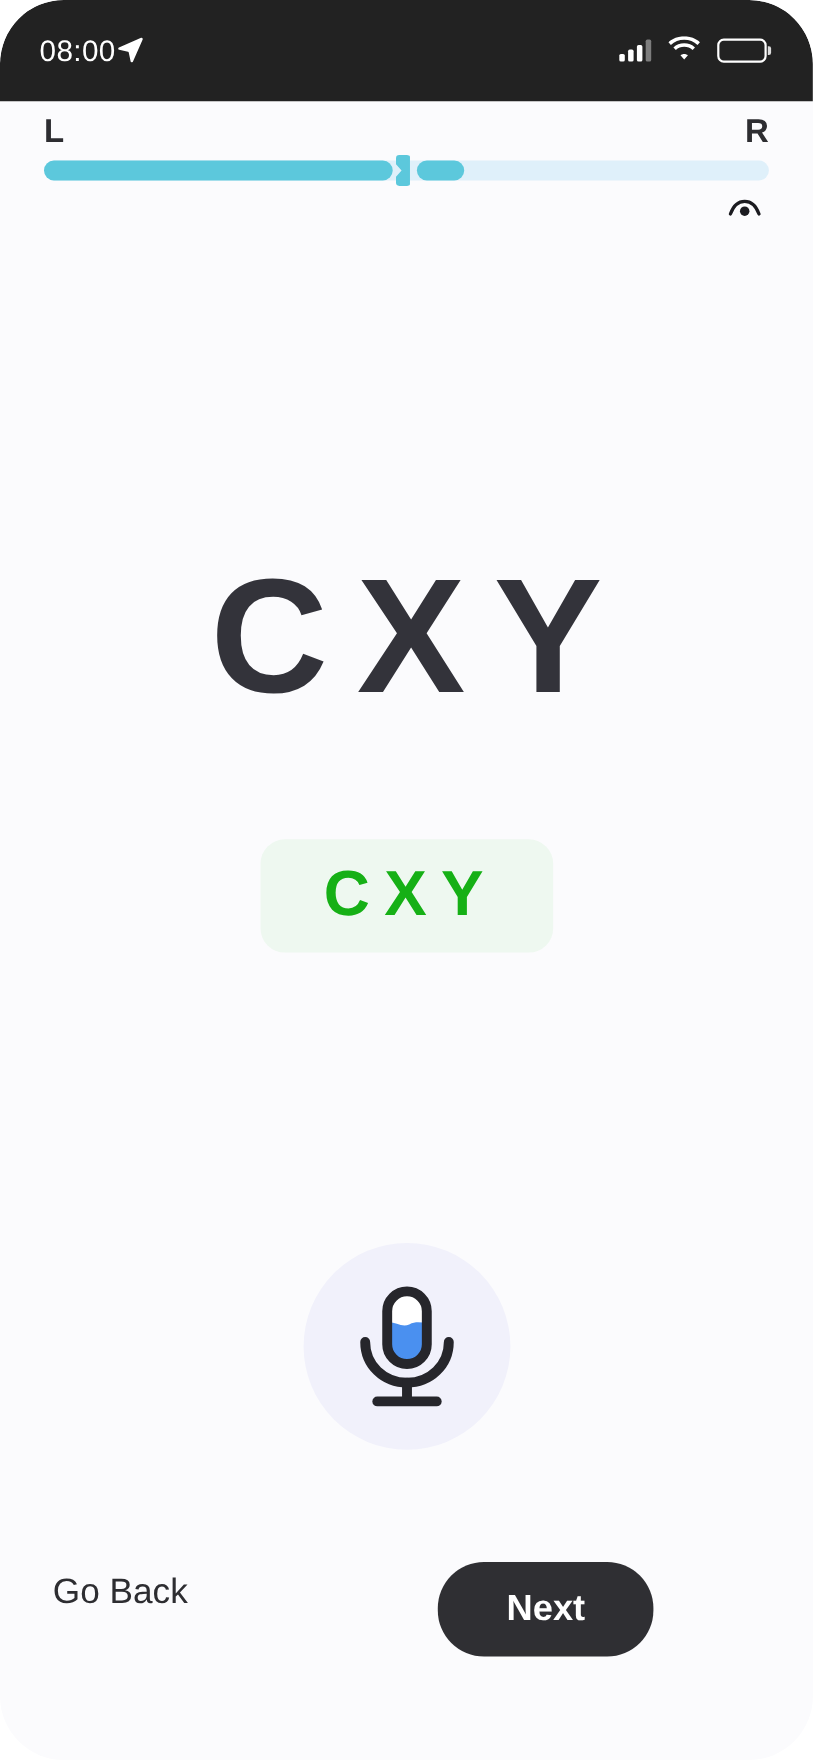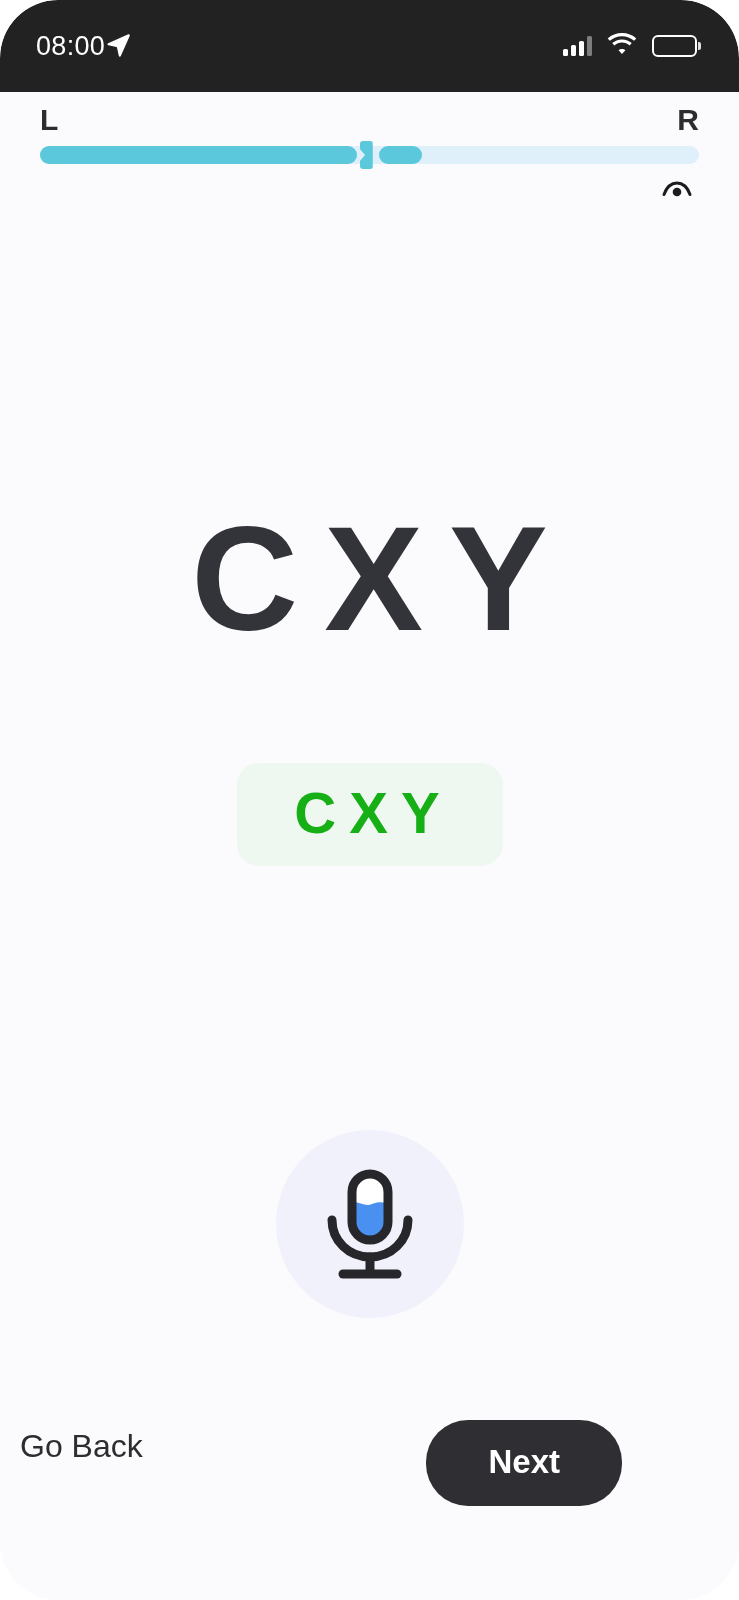--- a/index.html
+++ b/index.html
@@ -215,21 +215,21 @@
     justify-content: center;
   }
   .mic-svg { display: block; }
 
   
   #bottom-bar {
     position: absolute;
     top: 1385px;
     left: 0;
     width: 642px;
-    padding: 0 20px;
+    padding: 0 48px;
     box-sizing: border-box;
     display: flex;
     align-items: center;
     justify-content: space-between;
   }
   #go-back-button {
     background: none;
     border: none;
     padding: 0;
     font-family: inherit;

